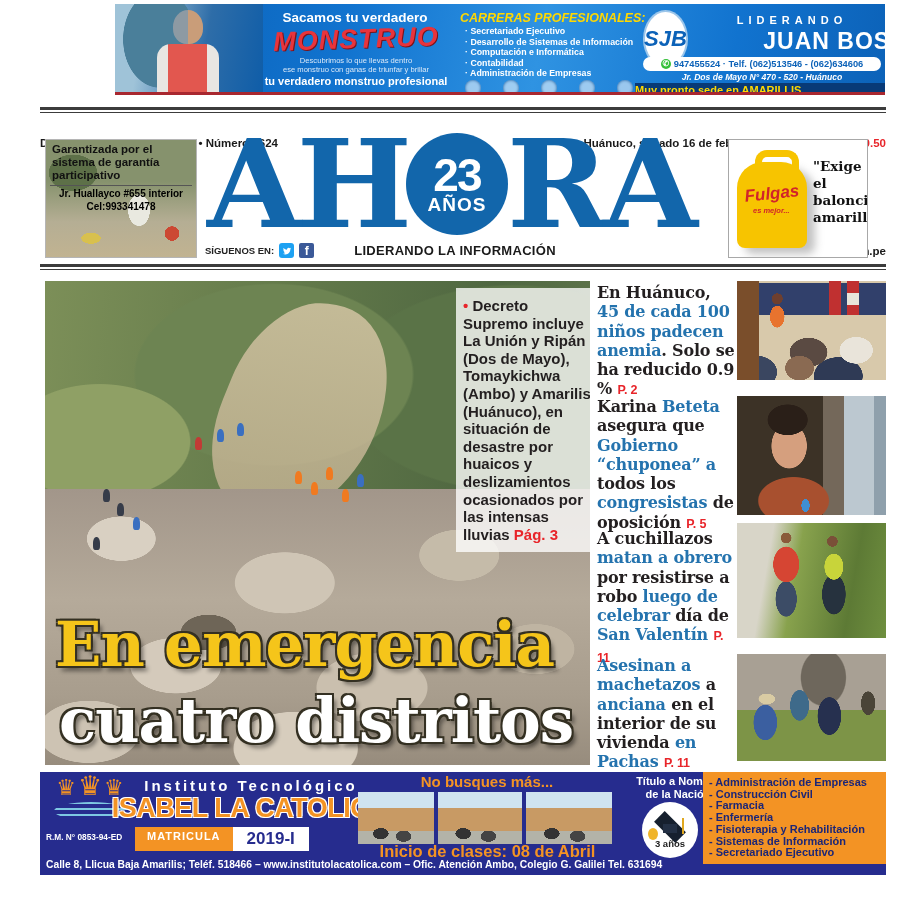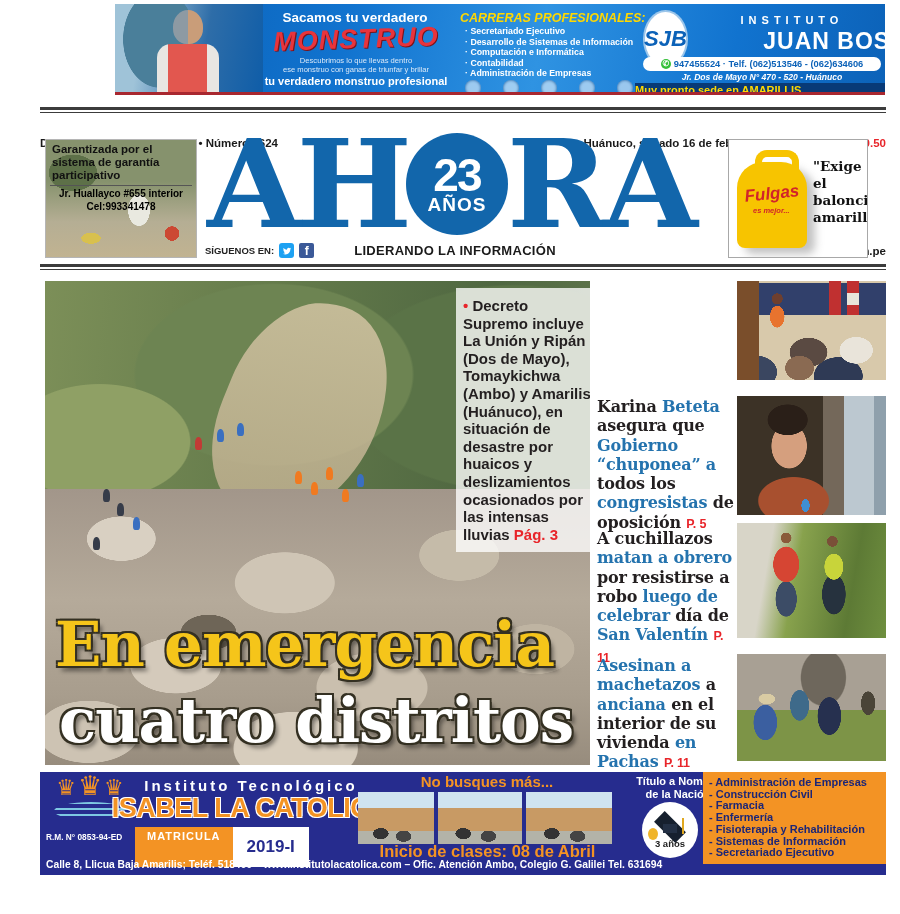--- a/index.html
+++ b/index.html
@@ -164,21 +164,21 @@
   .crowns{left:8px;top:2px;width:86px;text-align:center;color:#f39324;font-size:22px;letter-spacing:2px;line-height:24px;}
   .crowns b{font-size:27px;font-weight:400;}
   .waves{left:14px;top:30px;width:74px;height:18px;
     background:repeating-linear-gradient(180deg,#7ec8e3 0 2px,transparent 2px 6px);border-radius:50%;}
   .rm{left:6px;top:60px;color:#fff;font-size:8.3px;font-weight:700;}
   .ba-t1{left:78px;top:5px;width:266px;text-align:center;color:#fff;font-size:15px;font-weight:700;letter-spacing:3px;}
   .ba-t2{left:70px;top:21px;width:280px;text-align:center;color:#f39324;font-size:27px;font-weight:900;letter-spacing:-.5px;
     text-shadow:1px 1px 0 #fff,-1px 1px 0 #fff,1px -1px 0 #fff,-1px -1px 0 #fff;}
   .ba-matrow{left:95px;top:55px;display:flex;}
   .ba-mat{background:#f39324;color:#fff;font-weight:900;font-size:11px;padding:3px 12px;letter-spacing:1px;}
-  .ba-term{background:#fff;color:#262c8e;font-weight:900;font-size:17px;padding:10px 14px;}
+  .ba-term{background:#fff;color:#262c8e;font-weight:900;font-size:17px;padding:2px 14px;}
   .ba-nobusques{left:318px;top:1px;width:258px;text-align:center;color:#f39324;font-size:15px;font-weight:900;}
   .campus{top:20px;height:52px;background:
     radial-gradient(14px 10px at 30% 80%,#333 0 55%,transparent 56%),
     radial-gradient(14px 10px at 60% 85%,#444 0 55%,transparent 56%),
     linear-gradient(180deg,#cfe3ef 0 30%,#c89a64 30% 75%,#b3b3a8 75%);}
   .ba-inicio{left:300px;top:70px;width:295px;text-align:center;color:#f39324;font-size:16.5px;font-weight:900;}
   .ba-titulo{left:572px;top:3px;width:132px;text-align:center;color:#fff;font-size:11px;font-weight:900;line-height:12.5px;}
   .grad-circle{left:602px;top:30px;width:56px;height:56px;border-radius:50%;background:#fff;overflow:hidden;}
   .cap-top{position:absolute;left:13px;top:10px;width:30px;height:30px;background:#16202e;transform:rotate(45deg) scaleY(.5);}
   .cap-base{position:absolute;left:21px;top:22px;width:14px;height:9px;background:#233044;}
@@ -215,21 +215,21 @@
       <div>Administración de Empresas</div>
     </div>
     <div class="abs tb-logos">
       <i></i>
       <i></i>
       <i></i>
       <i></i>
       <i></i>
     </div>
     <div class="abs tb-sjb">SJB</div>
-    <div class="abs tb-inst1">INSTITUTO</div>
+    <div class="abs tb-inst1">LIDERANDO</div>
     <div class="abs tb-inst2">JUAN BOSCO</div>
     <div class="abs tb-pill">
       <span class="wa-icon">✆</span>
       <span>947455524 · Telf. (062)513546 - (062)634606</span>
     </div>
     <div class="abs tb-addr">Jr. Dos de Mayo N° 470 - 520 - Huánuco</div>
     <div class="abs tb-soon">Muy pronto sede en AMARILLIS</div>
   </div>
 
   <div class="abs double-rule" style="top:107px;"></div>
@@ -289,20 +289,21 @@
     <i class="fig f-o" style="left:250px;top:190px;"></i>
     <i class="fig f-o" style="left:266px;top:201px;"></i>
     <i class="fig f-o" style="left:281px;top:186px;"></i>
     <i class="fig f-o" style="left:297px;top:208px;"></i>
     <i class="fig f-b" style="left:312px;top:193px;"></i>
     <div class="abs overlay-box"><span class="seg-r">•  </span><span class="seg-k">Decreto Supremo incluye La Unión y Ripán (Dos de Mayo), Tomaykichwa (Ambo) y Amarilis (Huánuco), en situación de desastre por huaicos y deslizamientos ocasionados por las intensas lluvias </span><span class="seg-r">Pág. 3</span></div>
     <div class="abs headline hl1">En emergencia</div>
     <div class="abs headline hl2">cuatro distritos</div>
   </div>
 
+  <div class="abs news-text" style="top:283px;"><span class="seg-k">En Huánuco, </span><span class="seg-b">45 de cada 100 niños padecen anemia</span><span class="seg-k">. Solo se ha reducido 0.9 %  </span><span class="seg-pr">P. 2</span></div>
   <div class="abs np np1" style="top:281px;height:99px;"></div>
 
   <div class="abs news-text" style="top:397px;"><span class="seg-k">Karina </span><span class="seg-b">Beteta</span><span class="seg-k"> asegura que </span><span class="seg-b">Gobierno “chuponea” a</span><span class="seg-k"> todos los </span><span class="seg-b">congresistas</span><span class="seg-k"> de oposición  </span><span class="seg-pr">P. 5</span></div>
   <div class="abs np np2" style="top:396px;height:119px;"></div>
 
   <div class="abs news-text" style="top:529px;"><span class="seg-k">A cuchillazos </span><span class="seg-b">matan a obrero</span><span class="seg-k"> por resistirse a robo </span><span class="seg-b">luego de celebrar</span><span class="seg-k"> día de </span><span class="seg-b">San Valentín  </span><span class="seg-pr">P. 11</span></div>
   <div class="abs np np3" style="top:523px;height:115px;"></div>
 
   <div class="abs news-text" style="top:656px;"><span class="seg-b">Asesinan a machetazos</span><span class="seg-k"> a </span><span class="seg-b">anciana</span><span class="seg-k"> en el interior de su vivienda </span><span class="seg-b">en Pachas  </span><span class="seg-pr">P. 11</span></div>
   <div class="abs np np4" style="top:654px;height:107px;"></div>

